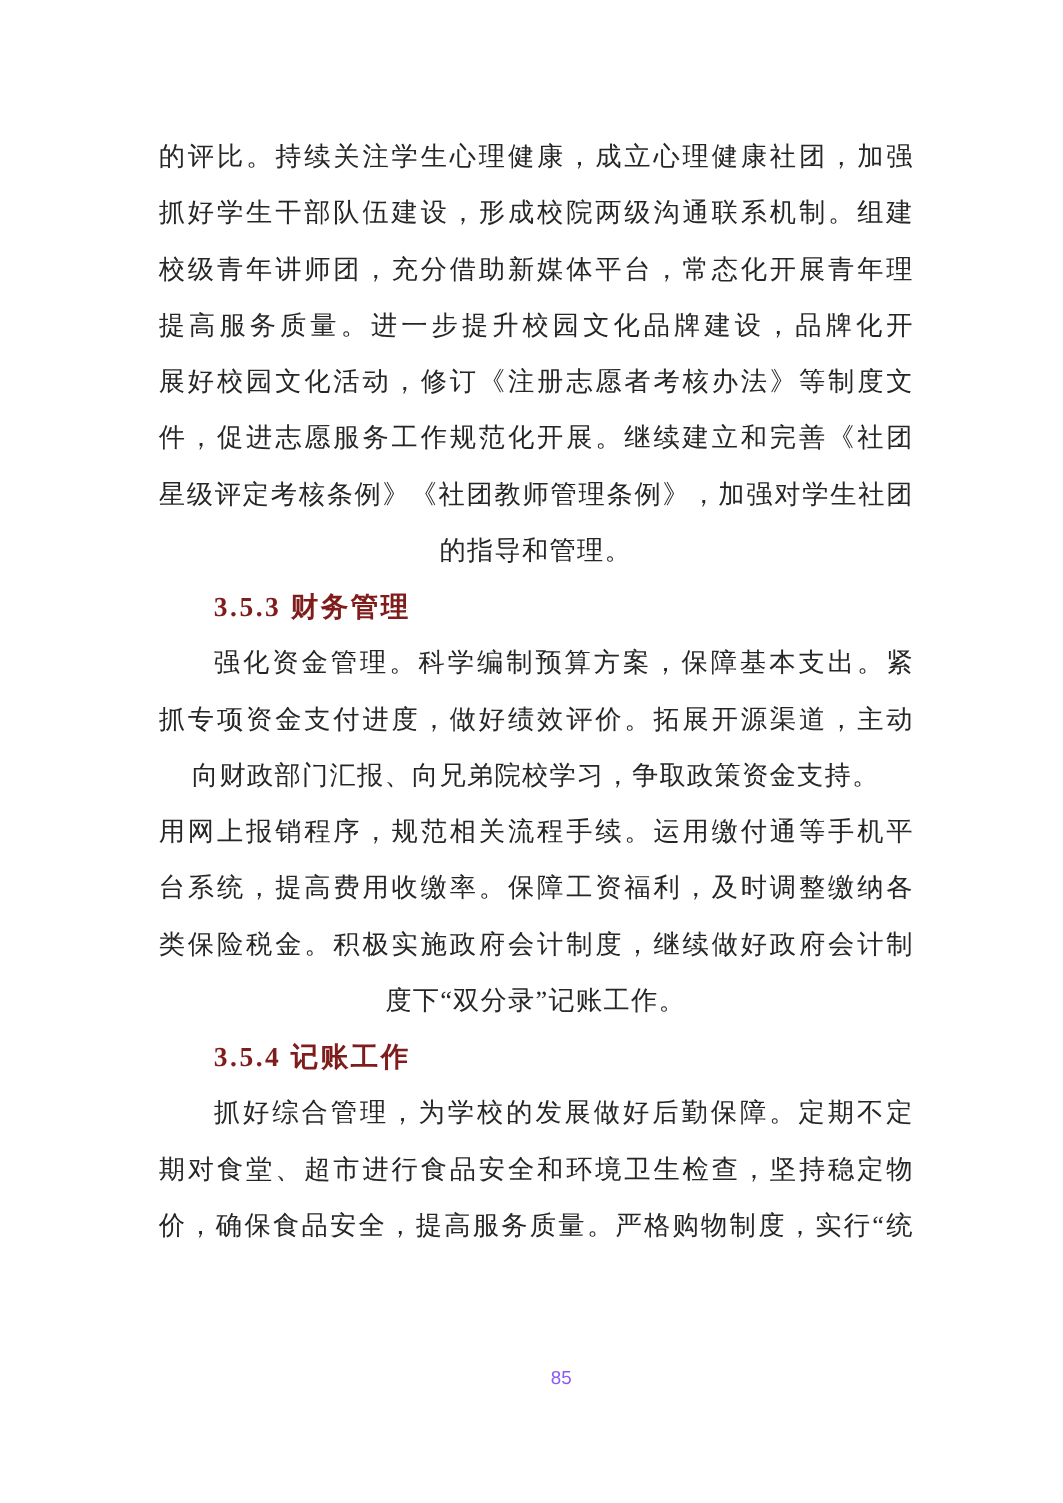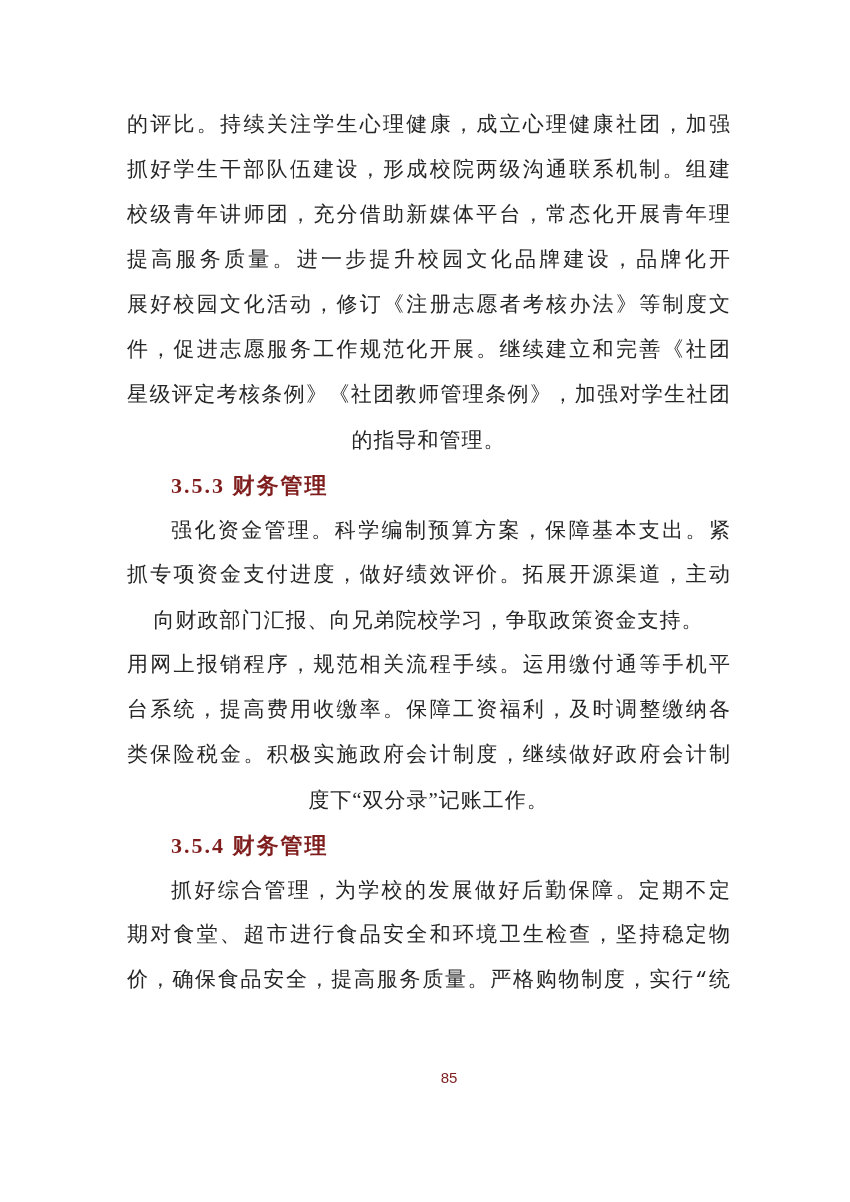--- a/index.html
+++ b/index.html
@@ -26,21 +26,20 @@
     line-height: 45px;
     font-size: 21px;
     color: #262626;
     white-space: nowrap;
     overflow: visible;
   }
   .line.justify {
     white-space: normal;
     text-align: justify;
     text-align-last: justify;
-    font-family: Liberation Mono, monospace;
   }
   .line.justify-indent {
     white-space: normal;
     text-align: justify;
     text-align-last: justify;
     text-indent: 44px;
   }
   .line.left {
     text-align: center;
     letter-spacing: 1px;
@@ -50,26 +49,26 @@
     text-indent: 44px;
     font-weight: bold;
     font-size: 22px;
     letter-spacing: 2px;
     color: #7f1d1d;
   }
   .page-number {
     position: absolute;
     left: 0;
     right: 0;
-    top: 1066px;
+    top: 1091px;
     height: 24px;
     line-height: 24px;
     text-align: center;
     font-size: 15px;
-    color: #7f1d1d;
+    color: #8b5cf6;
     font-family: "Liberation Sans", "DejaVu Sans", sans-serif;
     margin-left: 48px;
   }
 </style>
 </head>
 <body>
 
 <div class="page">
   <div class="content">
       <div class="line justify">的评比。持续关注学生心理健康，成立心理健康社团，加强</div>
@@ -81,19 +80,19 @@
       <div class="line justify">星级评定考核条例》《社团教师管理条例》，加强对学生社团</div>
       <div class="line left">的指导和管理。</div>
       <div class="line heading">3.5.3 财务管理</div>
       <div class="line justify-indent">强化资金管理。科学编制预算方案，保障基本支出。紧</div>
       <div class="line justify">抓专项资金支付进度，做好绩效评价。拓展开源渠道，主动</div>
       <div class="line left">向财政部门汇报、向兄弟院校学习，争取政策资金支持。</div>
       <div class="line justify">用网上报销程序，规范相关流程手续。运用缴付通等手机平</div>
       <div class="line justify">台系统，提高费用收缴率。保障工资福利，及时调整缴纳各</div>
       <div class="line justify">类保险税金。积极实施政府会计制度，继续做好政府会计制</div>
       <div class="line left">度下“双分录”记账工作。</div>
-      <div class="line heading">3.5.4 财务管理</div>
+      <div class="line heading">3.5.4 记账工作</div>
       <div class="line justify-indent">抓好综合管理，为学校的发展做好后勤保障。定期不定</div>
       <div class="line justify">期对食堂、超市进行食品安全和环境卫生检查，坚持稳定物</div>
       <div class="line justify">价，确保食品安全，提高服务质量。严格购物制度，实行“统</div>
     </div>
   <div class="page-number">85</div>
 </div>
 
 </body></html>

